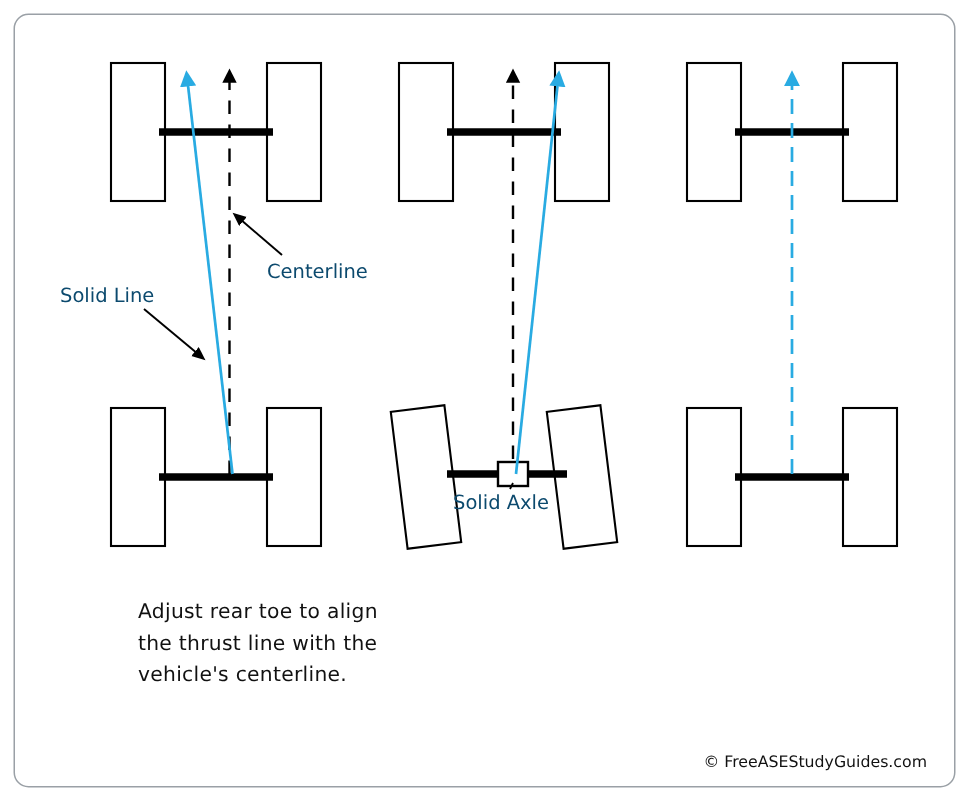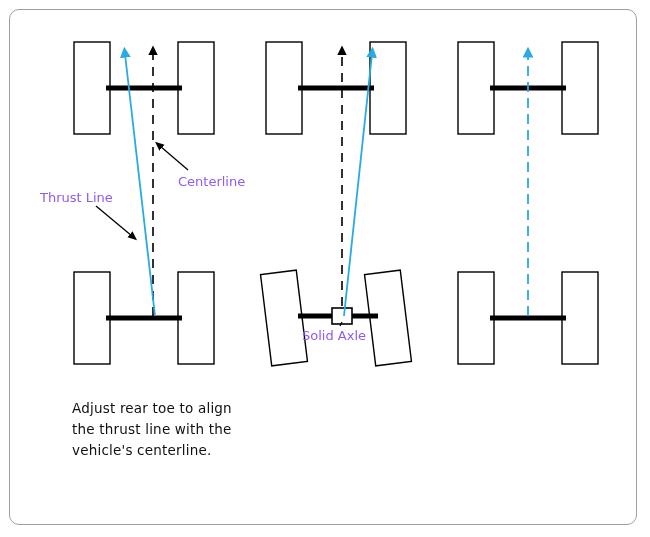--- a/index.html
+++ b/index.html
@@ -32,30 +32,31 @@
     height: 516px;
   }
   .caption {
     position: absolute;
     font-family: "DejaVu Sans", sans-serif;
     font-size: 13.5px;
     line-height: 21px;
     color: #111111;
     letter-spacing: 0.2px;
     white-space: pre-line;
+    margin-left: 20px;
   }
   #caption-1 { left: 62px;  top: 388px; width: 160px; }
   #caption-2 { left: 258px; top: 388px; width: 150px; }
   #caption-3 { left: 440px; top: 388px; width: 165px; }
 
   .label {
     position: absolute;
     font-family: "DejaVu Sans", sans-serif;
     font-size: 13px;
-    color: #8b5cf6;
+    color: #0c4a6e;
   }
   #label-centerline { left: 168px; top: 164px; }
   #label-thrust     { left: 30px;  top: 180px; }
   #label-solidaxle  { left: 292px; top: 318px; text-align: center; }
 
   #credit {
     position: absolute;
     right: 18px;
     bottom: 10px;
     font-family: "DejaVu Sans", sans-serif;
@@ -128,19 +129,20 @@
       <line x1="480" y1="78" x2="556" y2="78" stroke="#000000" stroke-width="5"></line>
 
       <rect x="448" y="262" width="36" height="92" fill="#ffffff" stroke="#000000" stroke-width="1.4"></rect>
       <rect x="552" y="262" width="36" height="92" fill="#ffffff" stroke="#000000" stroke-width="1.4"></rect>
       <line x1="480" y1="308" x2="556" y2="308" stroke="#000000" stroke-width="5"></line>
 
       <line x1="518" y1="306" x2="518" y2="44" stroke="#29ABE2" stroke-width="1.8" stroke-dasharray="10,6" marker-end="url(#arrow-blue)"></line>
     </g>
   </svg>
 
-  <div class="label" id="label-thrust">Thrust Line</div>
+  <div class="label" id="label-thrust">Solid Line</div>
   <div class="label" id="label-centerline">Centerline</div>
   <div class="label" id="label-solidaxle">Solid Axle</div>
 
   <div class="caption" id="caption-1">Adjust rear toe to align the thrust line with the vehicle's centerline.</div>
 
+  <div id="credit">© FreeASEStudyGuides.com</div>
 </div>
 
 </body></html>

